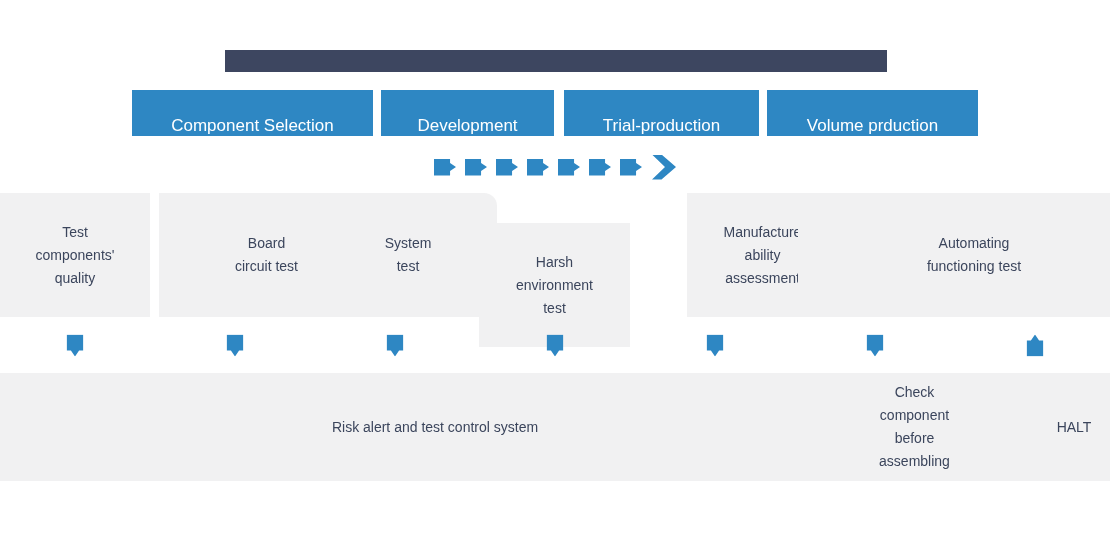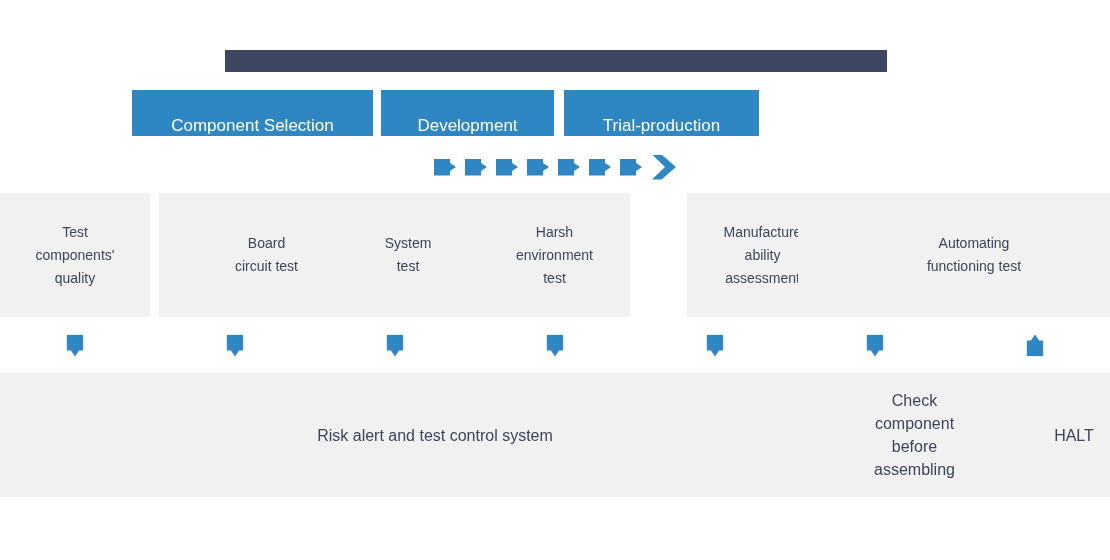--- a/index.html
+++ b/index.html
@@ -39,34 +39,34 @@
     clip-path:polygon(4% 0,42% 0,100% 50%,42% 100%,4% 100%,56% 50%);
   }
   .tbox{
     position:absolute;top:193px;height:124px;background:var(--box-background);
     color:var(--box-text);font-size:14px;line-height:23px;text-align:center;
     display:flex;align-items:center;justify-content:center;white-space:pre-line;
   }
   .tbox-1{left:0;width:150px;}
   .tbox-2{left:159px;width:151px;padding-left:32px;}
   .tbox-3{left:319px;width:178px;border-radius:13px;}
-  .tbox-4{left:479px;width:151px;}
+  .tbox-4{left:479px;width:151px;margin-top:30px;}
   .tbox-5{left:639px;width:151px;margin-left:48px;}
   .tbox-6{left:798px;width:312px;padding-left:20px;}
   .connector{
     position:absolute;top:337px;width:22px;height:17px;background:var(--accent-blue);
     clip-path:polygon(0 0,73% 0,73% 26%,100% 50%,73% 74%,73% 100%,0 100%);
   }
   .connector.down{transform:rotate(90deg);}
   .connector.up{transform:rotate(-90deg);}
   .c1{left:64px;} .c2{left:224px;} .c3{left:384px;} .c4{left:544px;}
   .c5{left:704px;} .c6{left:864px;} .c7{left:1024px;}
   .bbox{
-    position:absolute;top:373px;height:124px;background:var(--box-background);
-    color:var(--box-text);font-size:16px;line-height:23px;text-align:center;
+    position:absolute;top:373px;height:108px;background:var(--box-background);
+    color:var(--box-text);font-size:14px;line-height:23px;text-align:center;
     display:flex;align-items:center;justify-content:center;white-space:pre-line;padding-left:40px;
   }
   .bbox-1{left:0;width:790px;}
   .bbox-2{left:798px;width:153px;}
   .bbox-3{left:958px;width:152px;}
 </style>
 </head>
 <body>
 
 <div class="canvas">
@@ -74,20 +74,23 @@
   <div class="timeline-bar"></div>
 
   <div class="phase phase-1">
     <span>Component Selection</span>
   </div>
   <div class="phase phase-2">
     <span>Development</span>
   </div>
   <div class="phase phase-3">
     <span>Trial-production</span>
+  </div>
+  <div class="phase phase-4">
+    <span>Volume prduction</span>
   </div>
 
   <div class="flow-arrows">
     <div class="sq-arrow"></div>
     <div class="sq-arrow"></div>
     <div class="sq-arrow"></div>
     <div class="sq-arrow"></div>
     <div class="sq-arrow"></div>
     <div class="sq-arrow"></div>
     <div class="sq-arrow"></div>

